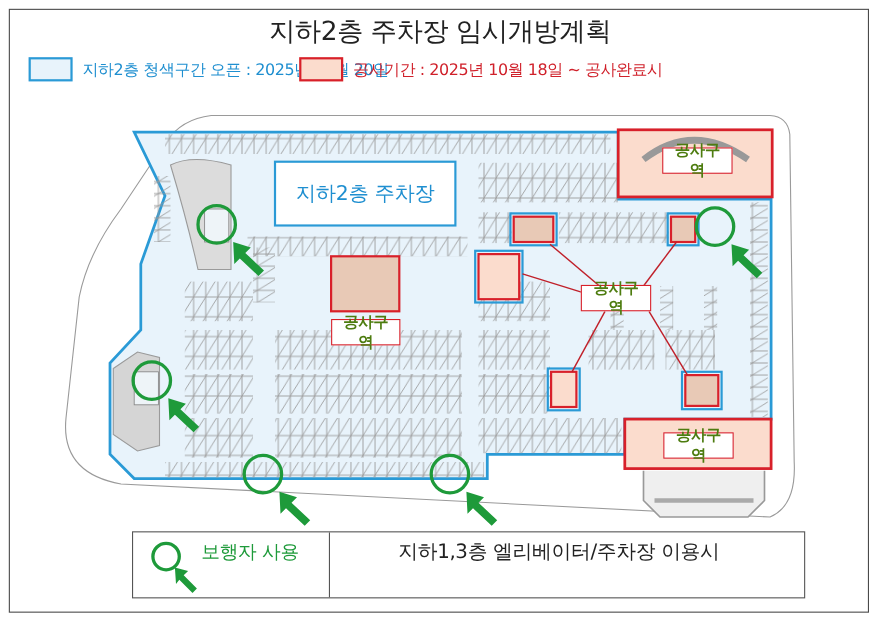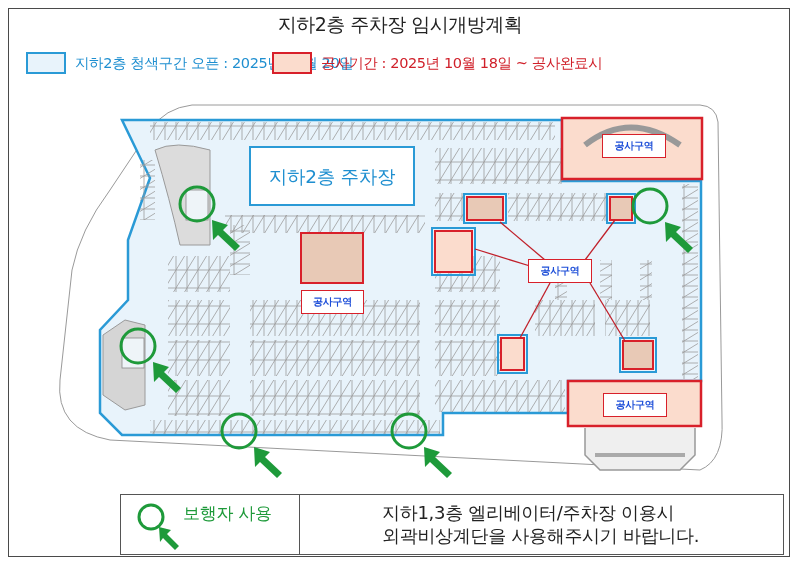--- a/index.html
+++ b/index.html
@@ -1,41 +1,41 @@
 <!DOCTYPE html>
 <html><head>
   <meta charset="utf-8">
   <style>
     html, body { margin: 0; padding: 0; background: #ffffff; }
     body { width: 800px; height: 567px; position: relative; overflow: hidden;
            font-family: "DejaVu Sans", "Liberation Sans", sans-serif; }
     .frame { position: absolute; left: 8px; top: 8px; width: 782px; height: 549px;
              border: 1.5px solid #4a4a4a; box-sizing: border-box; background: #fff; }
     .title { position: absolute; left: 0; top: 12px; width: 800px; text-align: center;
-             font-size: 19px; color: #222; letter-spacing: -0.5px; }
+             font-size: 24px; color: #222; letter-spacing: -0.5px; }
     .legend { position: absolute; top: 50px; height: 26px; display: flex; align-items: center; }
     .legend .swatch { width: 40px; height: 22px; box-sizing: border-box; margin-right: 9px; }
     .legend .text { font-size: 14.5px; letter-spacing: -0.4px; }
     .legend-open { left: 26px; }
     .legend-open .swatch { border: 2px solid #2a9ad6; background: #e8f3fb; }
     .legend-open .text { color: #1f8fd0; }
     .legend-work { left: 254px; padding-left: 18px; }
     .legend-work .swatch { border: 2.5px solid #d8202a; background: #fbdccd; }
     .legend-work .text { color: #d0202a; }
     svg.plan { position: absolute; left: 0; top: 0; }
     .label-box { position: absolute; background: #fff; box-sizing: border-box;
                  display: flex; align-items: center; justify-content: center;
                  text-align: center; }
     .open-label { left: 249px; top: 146px; width: 166px; height: 60px;
                   border: 2px solid #2a9ad6; color: #1f8fd0; font-size: 18.5px;
                   line-height: 23px; letter-spacing: -0.3px; }
-    .work-label { border: 1.5px solid #d8202a; color: #1d4ed8; font-size: 10px; font-weight: bold;
+    .work-label { border: 1.5px solid #d8202a; color: #4d7c0f; font-size: 14px; font-weight: bold;
                   height: 24px; padding: 0 6px; letter-spacing: -0.3px; }
-    .info { position: absolute; left: 120px; top: 494px; width: 664px; height: 61px;
-            border: 1.5px solid #555; box-sizing: border-box; display: flex; background: #fff; gap: 20px; }
+    .info { position: absolute; left: 120px; top: 483px; width: 612px; height: 61px;
+            border: 1.5px solid #555; box-sizing: border-box; display: flex; background: #fff; }
     .info-left { width: 178px; border-right: 1.5px solid #555; position: relative; }
     .info-left .lbl { position: absolute; left: 62px; top: 7px; color: #1e9a3a;
                       font-size: 17px; line-height: 23px; letter-spacing: -0.3px; }
     .info-right { flex: 1; padding: 6px 0 0 18px; color: #222; font-size: 18px;
                   line-height: 23px; letter-spacing: -0.3px; }
     .info-right div { white-space: nowrap; margin-left: 44px; }
   </style>
 </head>
 <body>
 
@@ -178,15 +178,14 @@
     <svg width="60" height="58" style="position:absolute;left:6px;top:2px;">
       <circle cx="24" cy="20" r="12" fill="none" stroke="#1e9a3a" stroke-width="3"></circle>
       <polygon points="32,30 44,33 40,37 52,49 48,53 36,41 33,45" fill="#1e9a3a"></polygon>
     </svg>
     <div class="lbl">
       <div>보행자 사용</div>
     </div>
   </div>
   <div class="info-right">
     <div>지하1,3층 엘리베이터/주차장 이용시</div>
-    <div>외곽비상계단을 사용해주시기 바랍니다.</div>
   </div>
 </div>
 
 </body></html>

